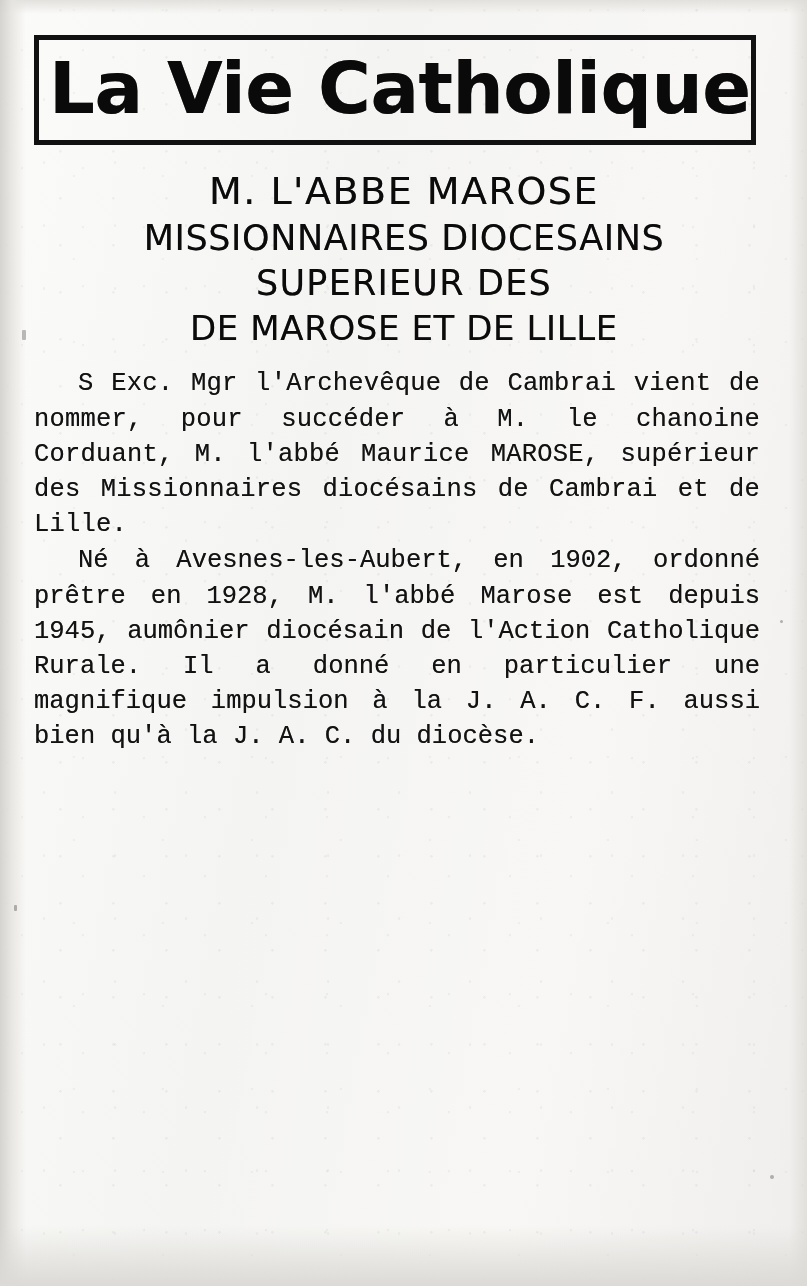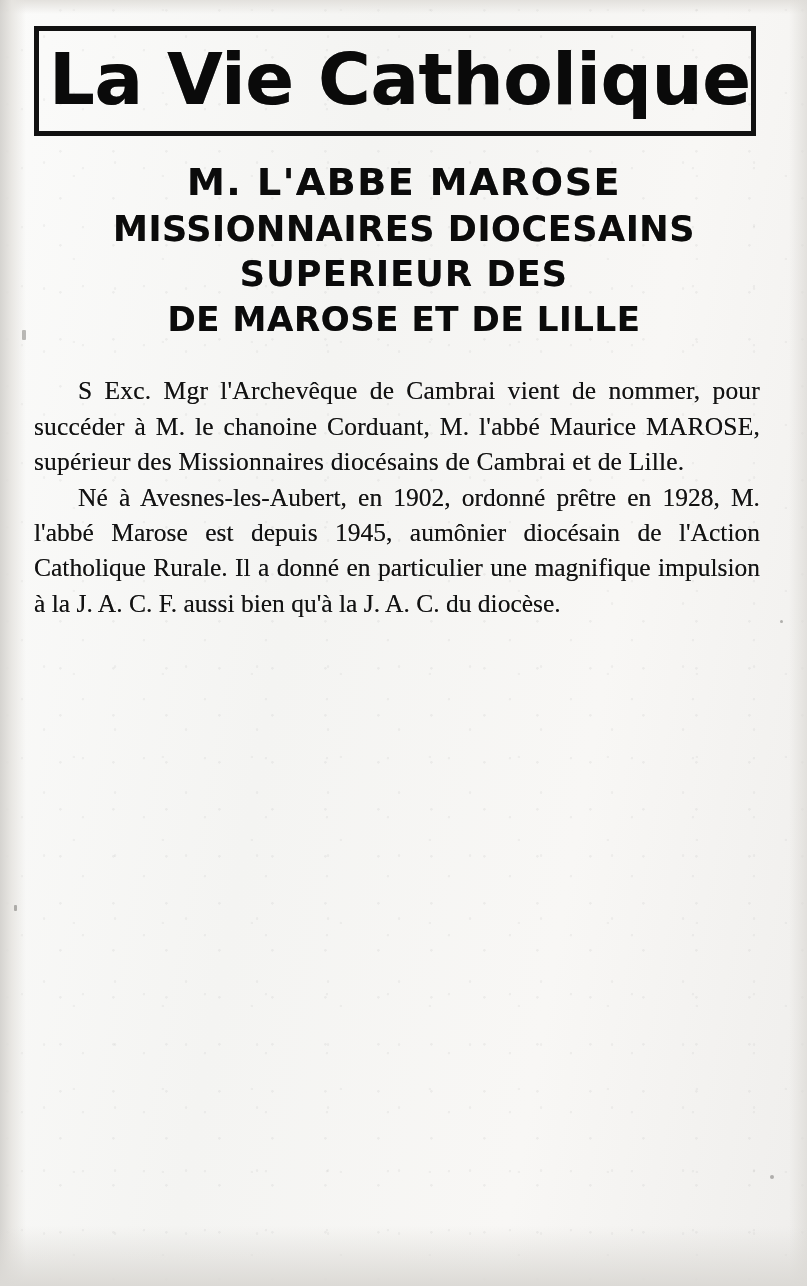--- a/index.html
+++ b/index.html
@@ -58,21 +58,21 @@
   .edge-bottom {
     position: absolute;
     left: 0; bottom: 0;
     width: 807px; height: 60px;
     background: linear-gradient(0deg, #dcdad6 0%, rgba(244,244,242,0) 100%);
   }
 
   .content {
     position: absolute;
     left: 34px;
-    top: 26px;
+    top: 35px;
     width: 740px;
   }
 
   
   .masthead-box {
     border: 5px solid #111;
     padding: 6px 10px 14px 10px;
     background: transparent;
     box-sizing: border-box;
     width: 722px;
@@ -87,38 +87,38 @@
     color: #0a0a0a;
     margin: 4px 0 0 0;
     white-space: nowrap;
   }
 
   
   .headline {
     margin-top: 22px;
     text-align: center;
     font-family: "DejaVu Sans", sans-serif;
-    font-weight: 700;
+    font-weight: 400;
     color: #0b0b0b;
     letter-spacing: 0.2px;
   }
   .headline .line {
     display: block;
     white-space: nowrap;
   }
   .headline .l1 { font-size: 38px; line-height: 1.28; letter-spacing: 1.5px; }
   .headline .l2 { font-size: 35px; line-height: 1.28; letter-spacing: 1.2px; }
   .headline .l3 { font-size: 35px; line-height: 1.30; letter-spacing: 0.6px; }
   .headline .l4 { font-size: 34px; line-height: 1.30; letter-spacing: 0.6px; }
 
   
   .article-body {
-    margin-top: 32px;
+    margin-top: 16px;
     width: 726px;
-    font-family: Liberation Serif, serif;
+    font-family: Liberation Mono, monospace;
     font-size: 25.5px;
     line-height: 1.38;
     color: #121212;
     text-align: justify;
     text-justify: inter-word;
   }
   .article-body p {
     margin: 0 0 1px 0;
     text-indent: 44px;
   }

